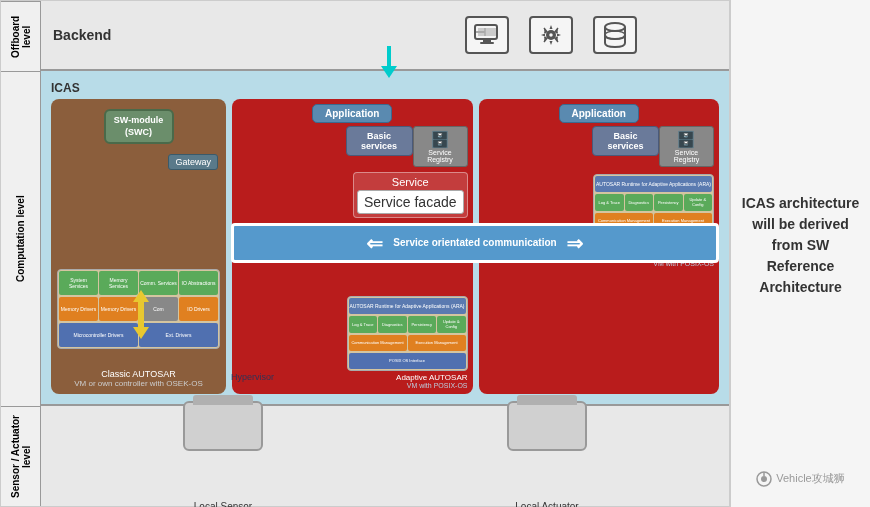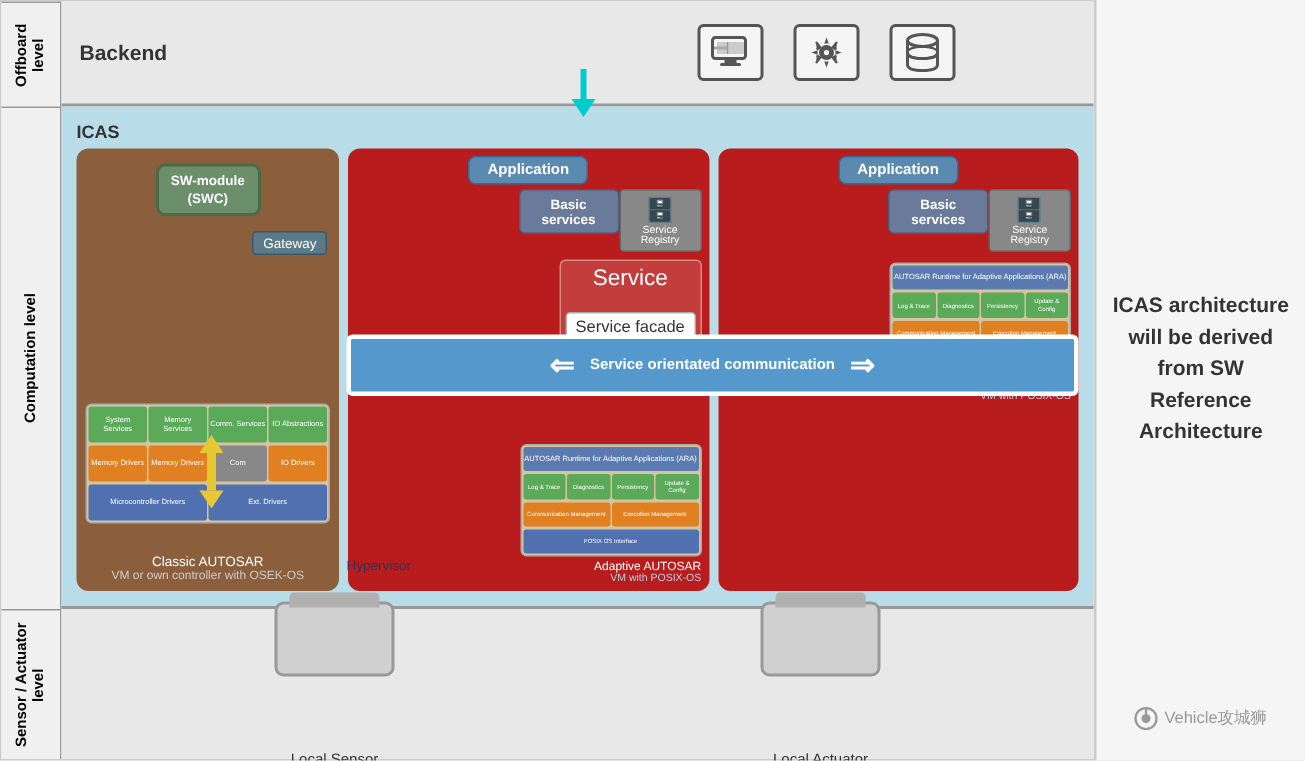--- a/index.html
+++ b/index.html
@@ -270,31 +270,31 @@
       border: 1px solid rgba(255,255,255,0.4);
       border-radius: 4px;
       padding: 3px;
       margin: 2px 0;
     }
 
     .service-facade-box {
       background: white;
       border: 1px solid #aaa;
       border-radius: 3px;
-      font-size: 11px;
+      font-size: 14px;
       text-align: center;
       padding: 3px 6px;
       color: #333;
     }
 
     .service-label {
       color: white;
-      font-size: 15px;
-      text-align: center;
-      margin-bottom: 14px;
+      font-size: 11px;
+      text-align: center;
+      margin-bottom: 2px;
     }
 
     .adaptive-bottom {
       margin-top: auto;
       background: #d4c5a0;
       border: 1px solid #aaa;
       border-radius: 4px;
       height: 75px;
       overflow: hidden;
     }

